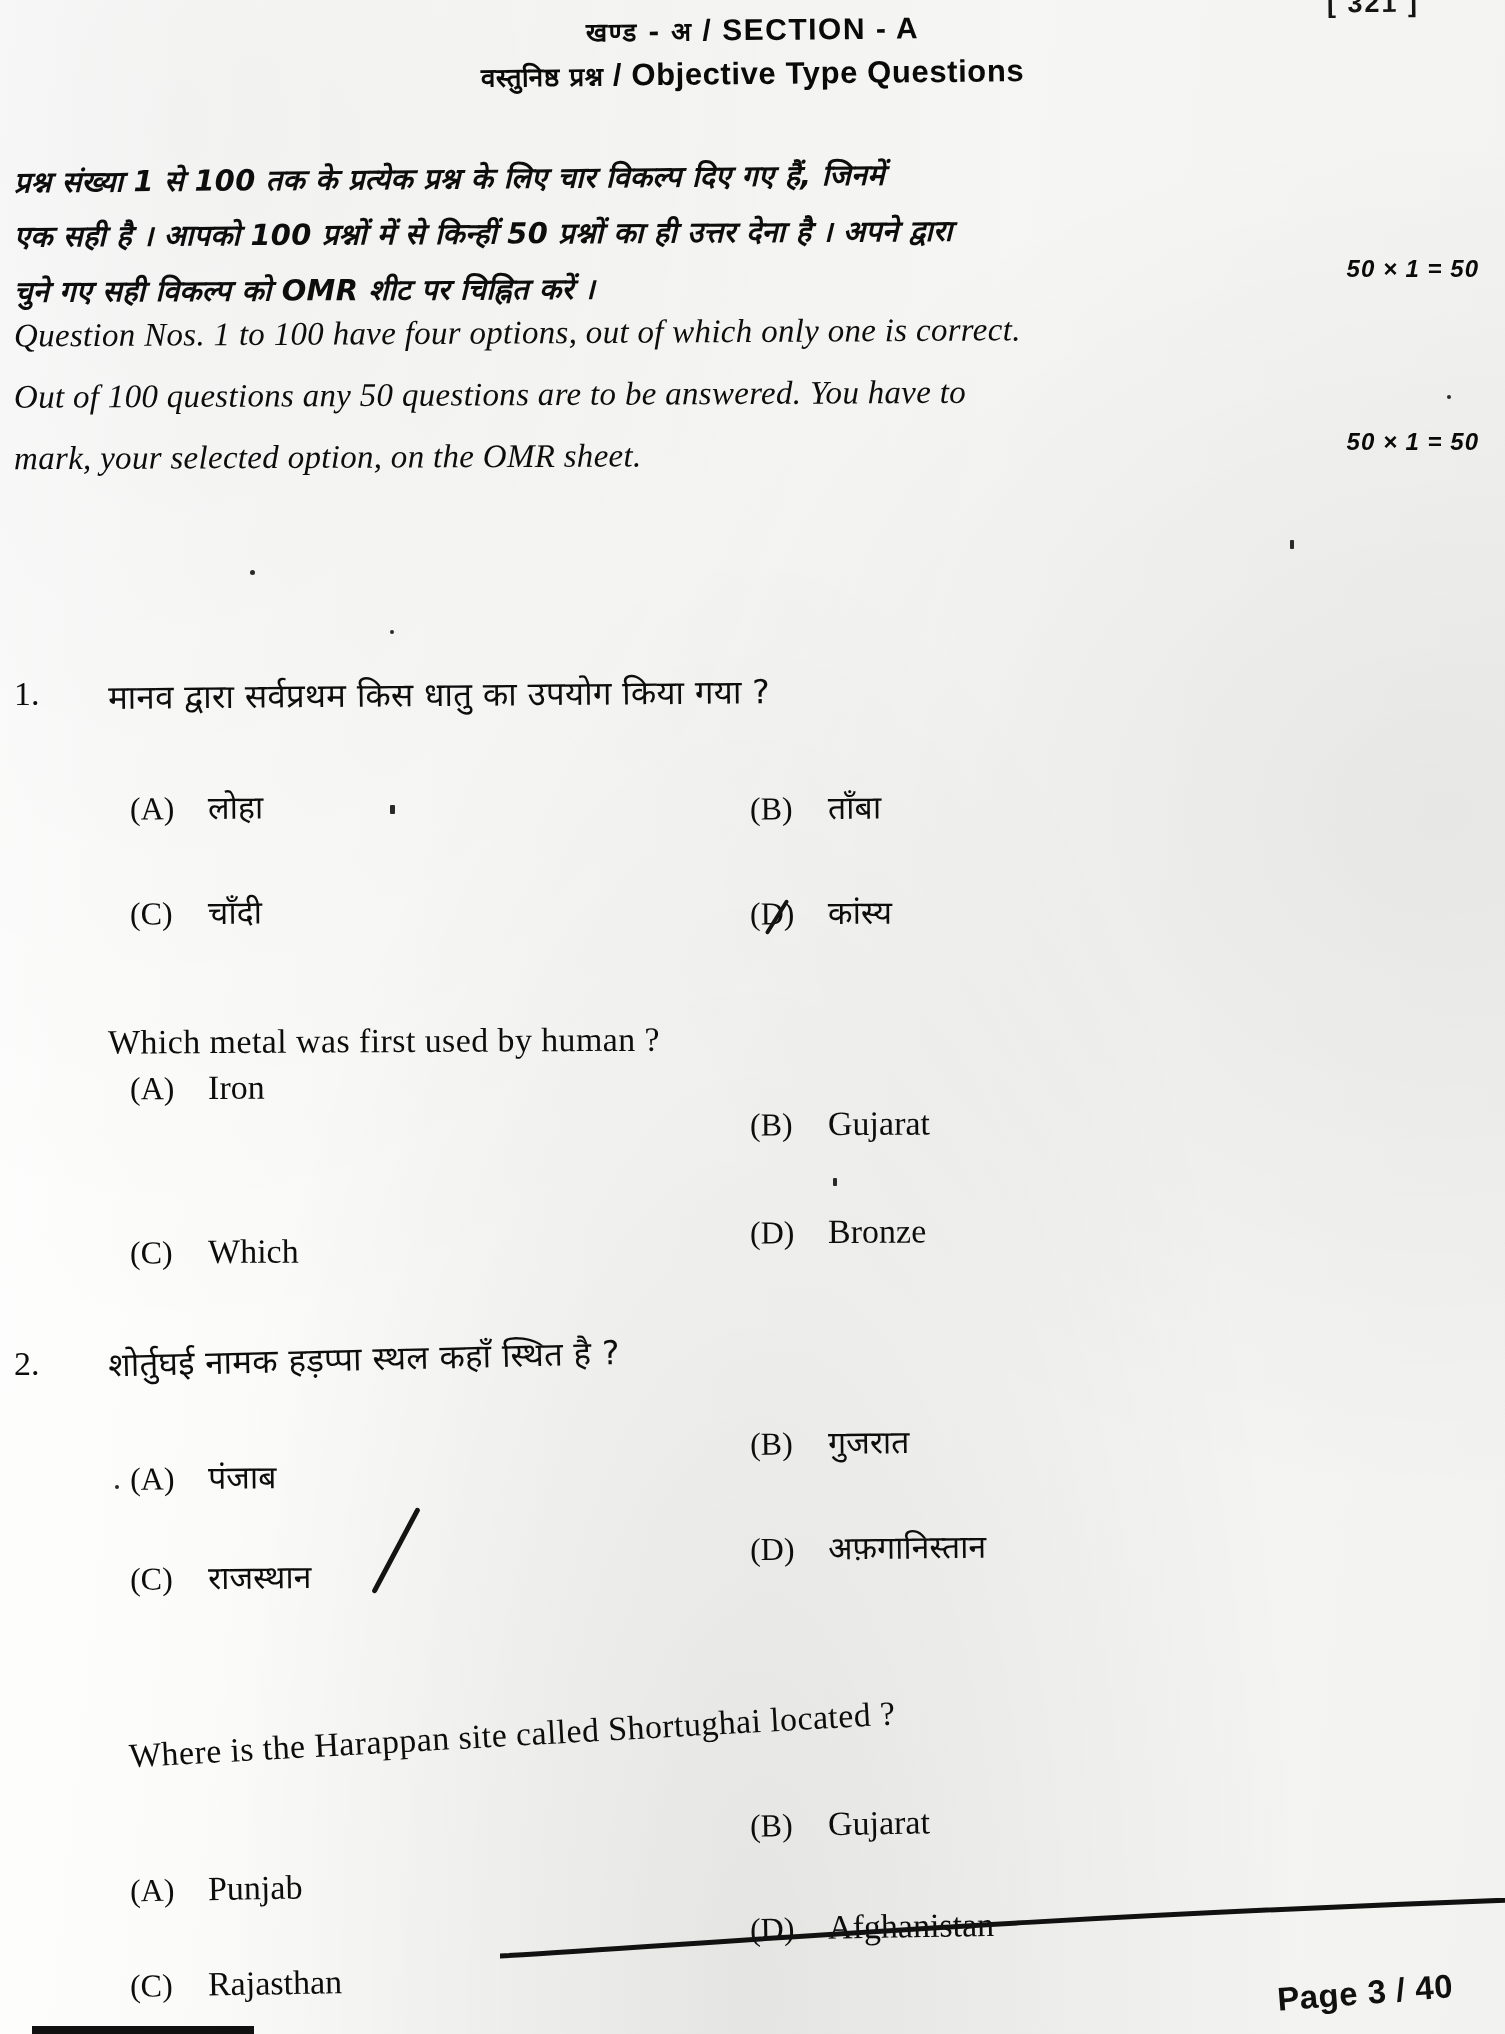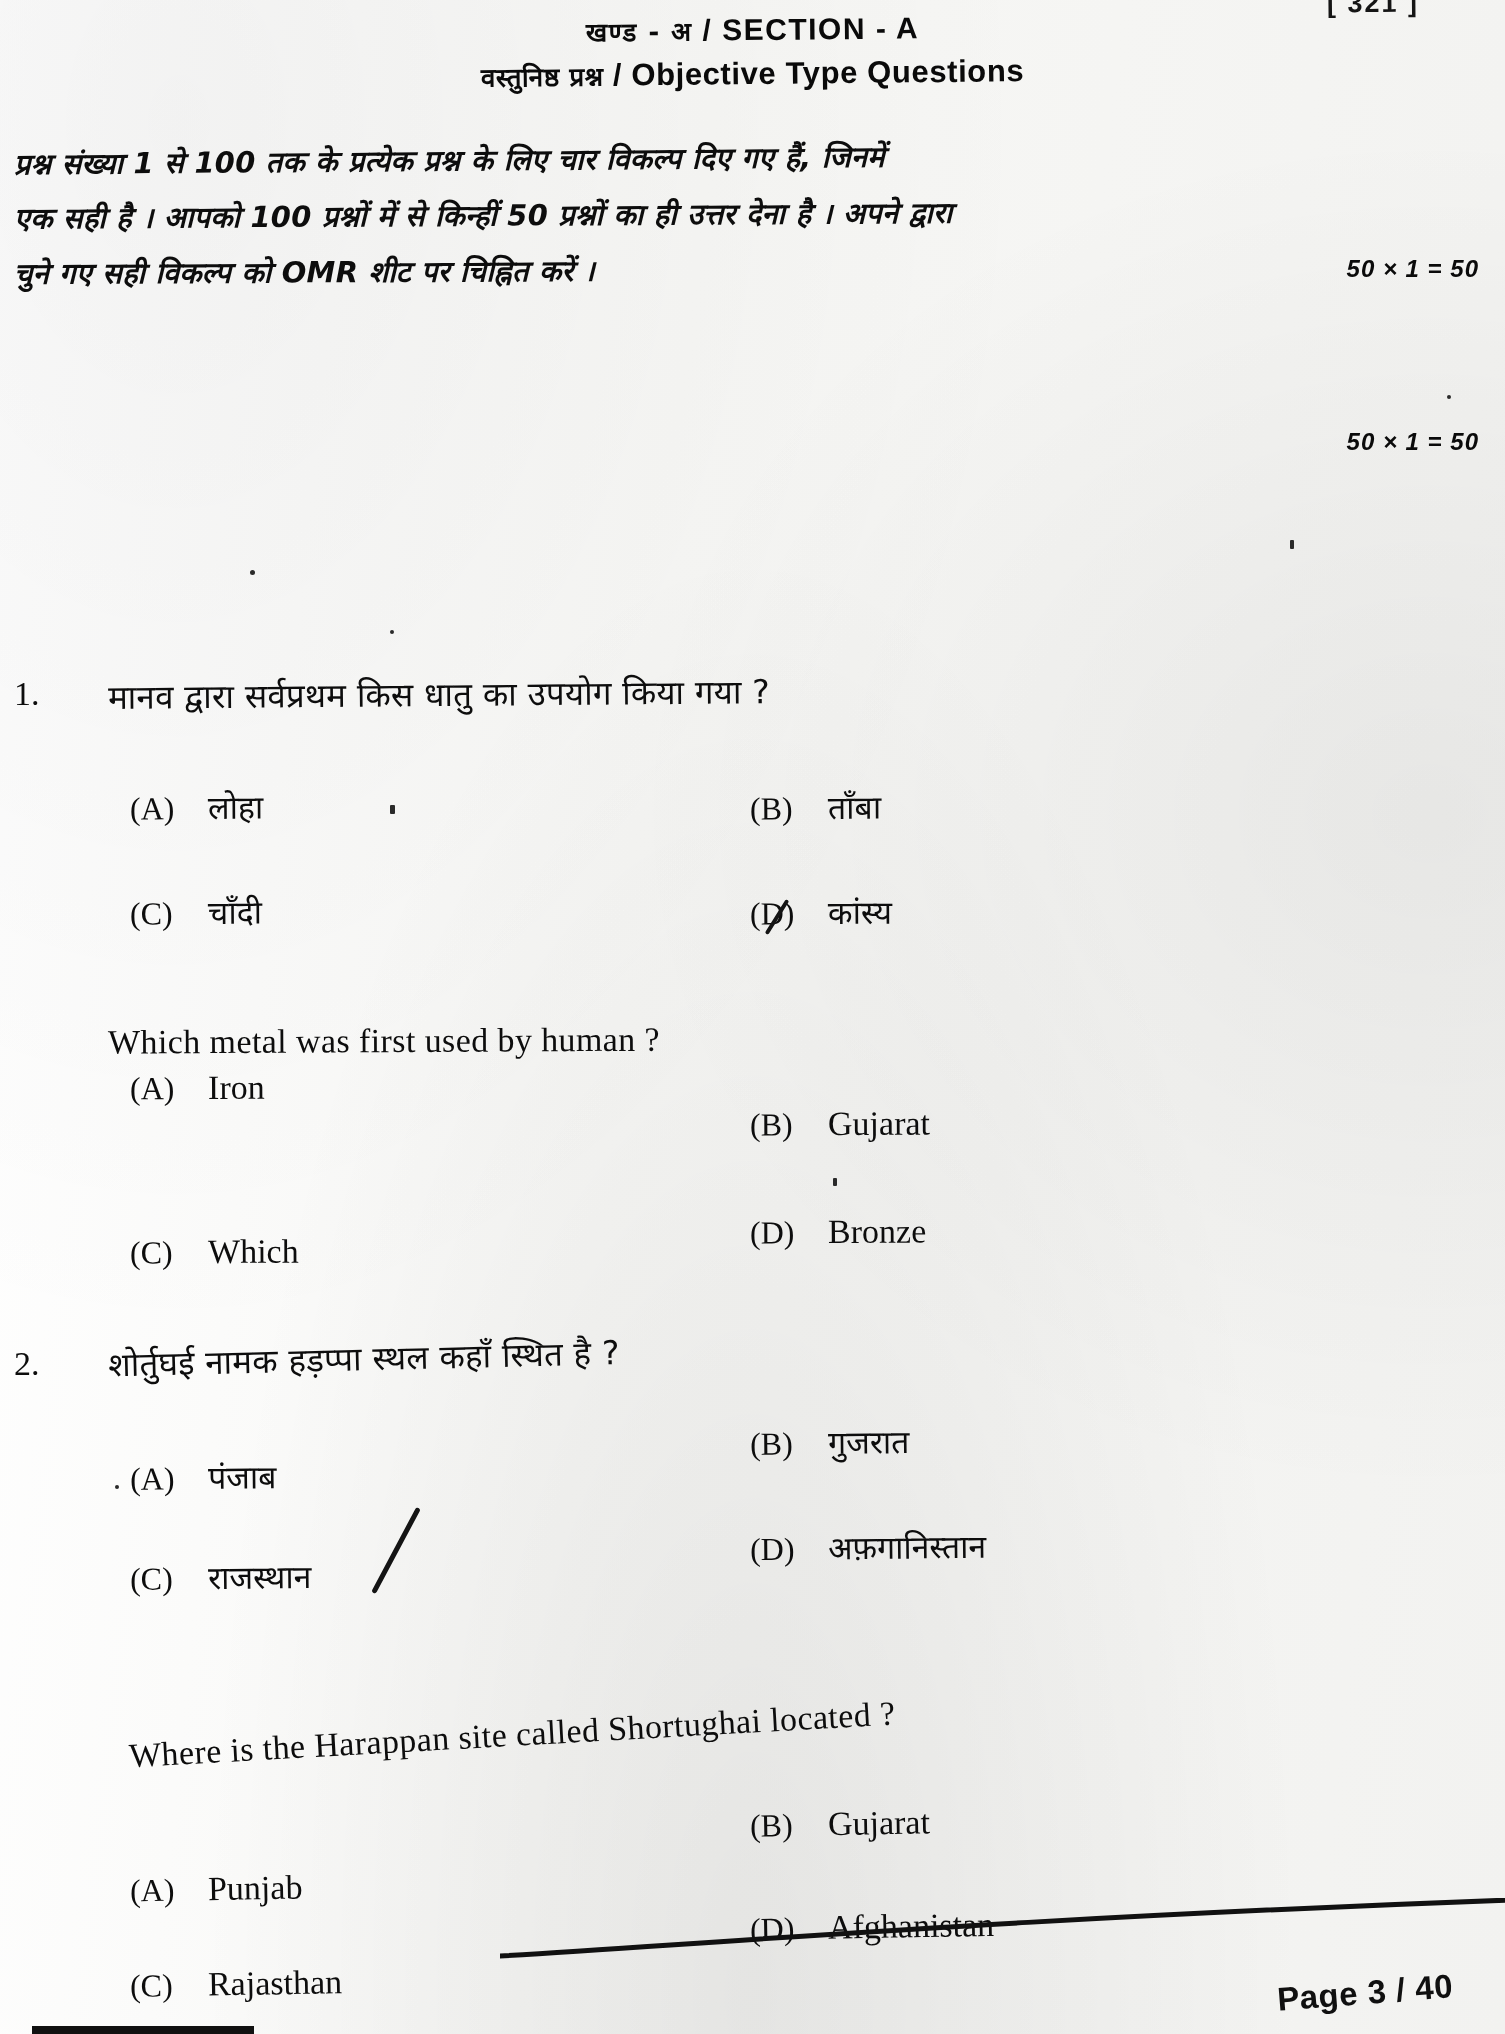--- a/index.html
+++ b/index.html
@@ -45,21 +45,21 @@
   .sec-obj{
     top:56px;font-size:31px;letter-spacing:0.6px;
     transform:rotate(-0.6deg);
   }
   .sec-line .hi{font-family:"DejaVu Sans",sans-serif;font-size:26px;}
 
   
   .instr{
     position:absolute;left:14px;right:26px;
   }
-  .instr-hi{top:130px;}
+  .instr-hi{top:148px;}
   .instr-en{top:300px;}
 
   .iline{
     position:relative;
     display:block;
     white-space:nowrap;
   }
   .instr-hi .iline{
     font-family:"DejaVu Sans",sans-serif;
     font-weight:bold;font-style:italic;
@@ -196,20 +196,25 @@
       <span class="hi">वस्तुनिष्ठ प्रश्न</span><span> / </span><span>Objective Type Questions</span>
     </div>
 
     <div class="instr instr-hi">
       <span class="iline l1">प्रश्न संख्या 1 से 100 तक के प्रत्येक प्रश्न के लिए चार विकल्प दिए गए हैं, जिनमें</span>
       <span class="iline l2">एक सही है । आपको 100 प्रश्नों में से किन्हीं 50 प्रश्नों का ही उत्तर देना है । अपने द्वारा</span>
       <span class="iline l3">चुने गए सही विकल्प को OMR शीट पर चिह्नित करें ।</span>
     </div>
     <div class="marks marks-hi">50 × 1 = 50</div>
 
+    <div class="instr instr-en">
+      <span class="iline l2">Question Nos. 1 to 100 have four options, out of which only one is correct.</span>
+      <span class="iline l3">Out of  100 questions any 50 questions are to be answered. You have to</span>
+      <span class="iline l4">mark, your selected option, on the OMR sheet.</span>
+    </div>
     <div class="marks marks-en">50 × 1 = 50</div>
 
     <div class="q">
       <div class="q-num" style="top:675px;">1.</div>
       <div class="q-text q-hi" style="top:668px;transform:rotate(-0.5deg);">मानव द्वारा सर्वप्रथम किस धातु का उपयोग किया गया  ?</div>
 
       <div class="opt colL" style="top:785px;transform:rotate(-0.4deg);">
         <span class="tag">(A)</span><span class="txt-hi">लोहा</span>
       </div>
       <div class="opt colR" style="top:785px;transform:rotate(-0.4deg);">

